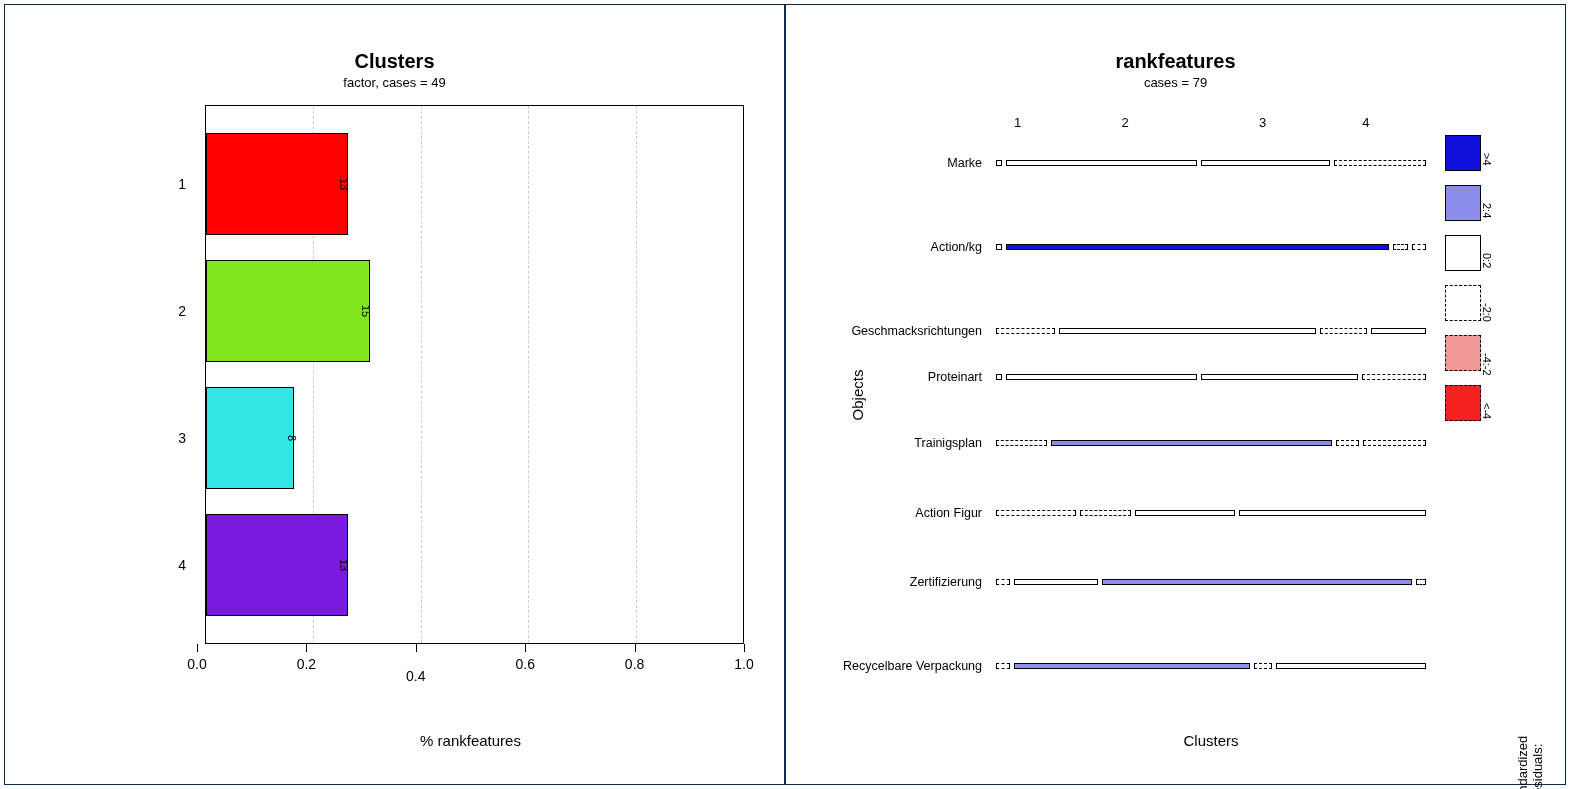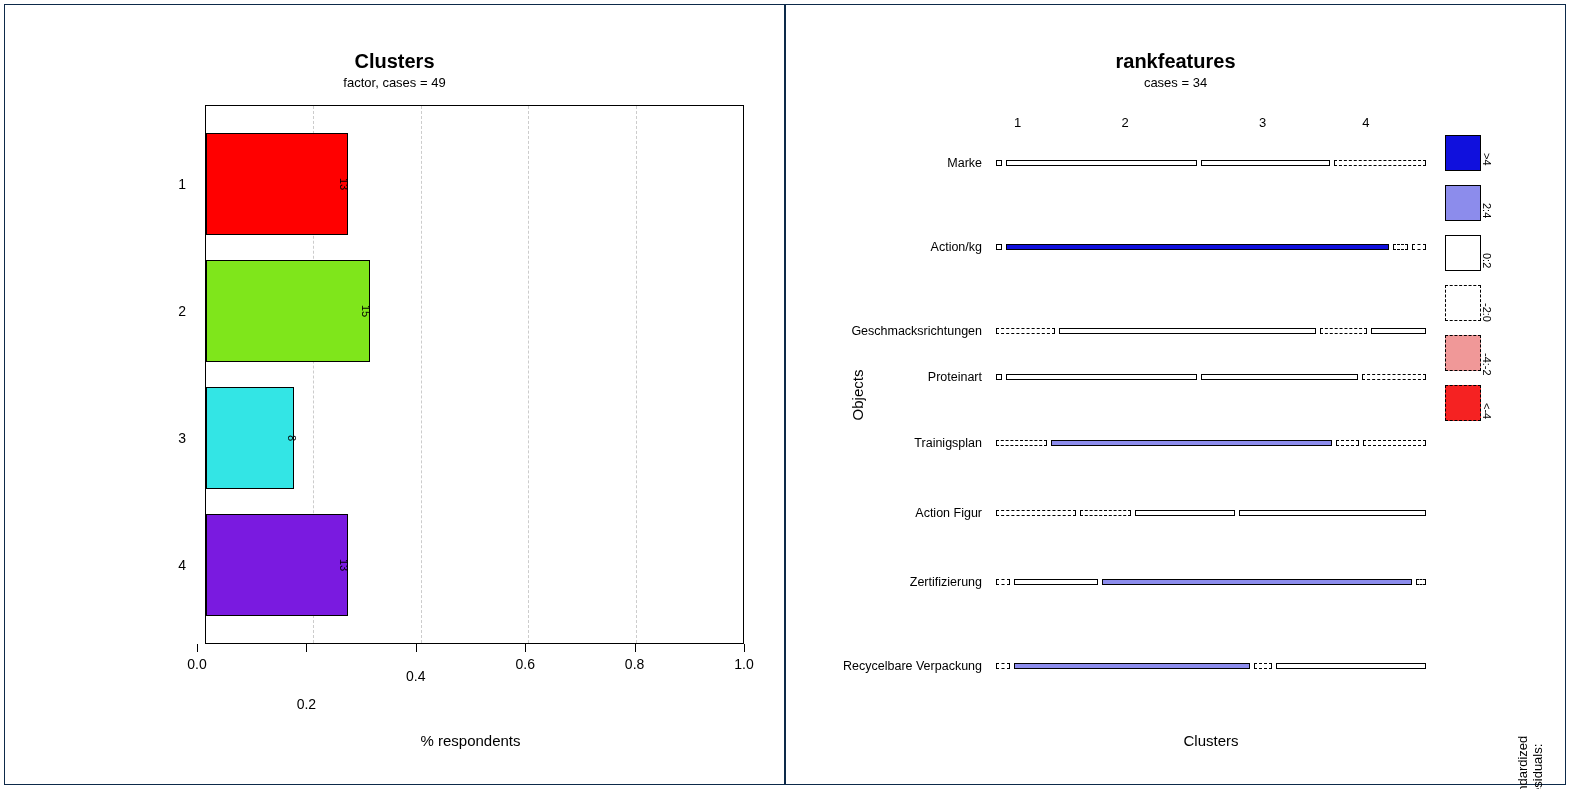--- a/index.html
+++ b/index.html
@@ -302,38 +302,38 @@
               </div>
             </div>
           </div>
       </div>
 
       <div class="x-axis">
         <div class="x-ticks" id="x-ticks">
             <div class="x-tick-mark" style="left: 0%;"></div>
             <div class="x-tick-label" style="left: 0%;">0.0</div>
             <div class="x-tick-mark" style="left: 20%;"></div>
-            <div class="x-tick-label" style="left: 20%; margin-top: 40px;">0.2</div>
+            <div class="x-tick-label" style="left: 20%;">0.2</div>
             <div class="x-tick-mark" style="left: 40%;"></div>
             <div class="x-tick-label" style="left: 40%; margin-top: 12px;">0.4</div>
             <div class="x-tick-mark" style="left: 60%;"></div>
             <div class="x-tick-label" style="left: 60%;">0.6</div>
             <div class="x-tick-mark" style="left: 80%;"></div>
             <div class="x-tick-label" style="left: 80%;">0.8</div>
             <div class="x-tick-mark" style="left: 100%;"></div>
             <div class="x-tick-label" style="left: 100%;">1.0</div>
           </div>
-        <div class="x-axis-label">% respondents</div>
+        <div class="x-axis-label">% rankfeatures</div>
       </div>
     </div>
   </div>
 
   <div class="panel">
     <div class="right-title">rankfeatures</div>
-    <div class="right-subtitle">cases = 34</div>
+    <div class="right-subtitle">cases = 79</div>
     <div class="objects-axis-label">Objects</div>
     <div class="clusters-axis-label">Clusters</div>
 
     <div class="mosaic-region">
       <div class="col-header-row" id="col-headers">
           <div class="col-header" style="left: 5%;">1</div>
           <div class="col-header" style="left: 30%;">2</div>
           <div class="col-header" style="left: 62%;">3</div>
           <div class="col-header" style="left: 86%;">4</div>
         </div>

